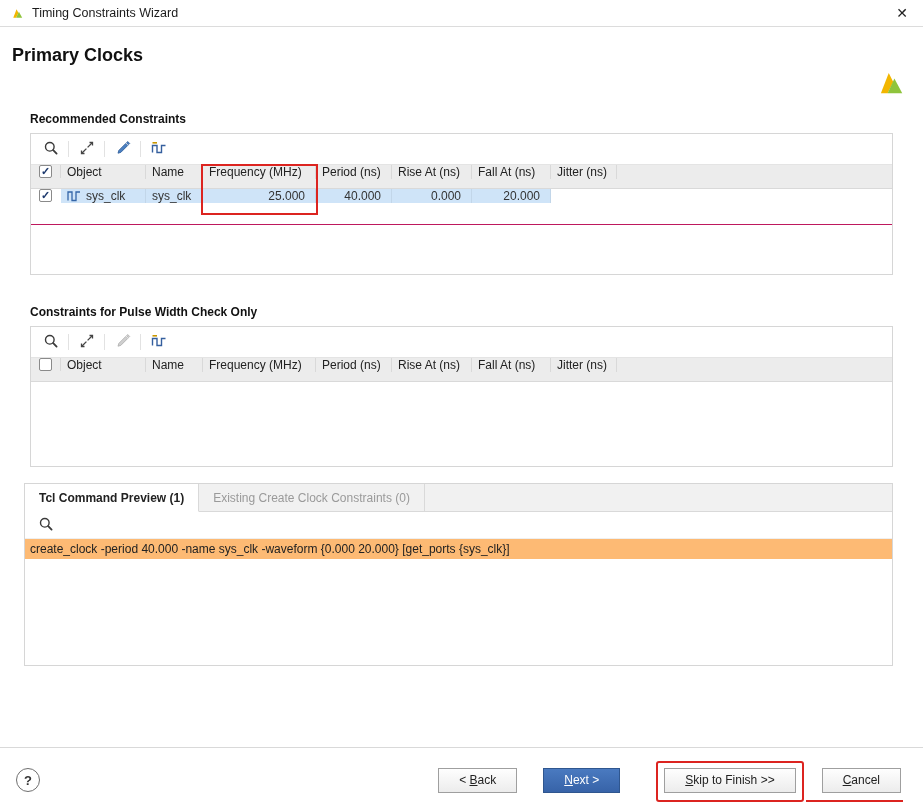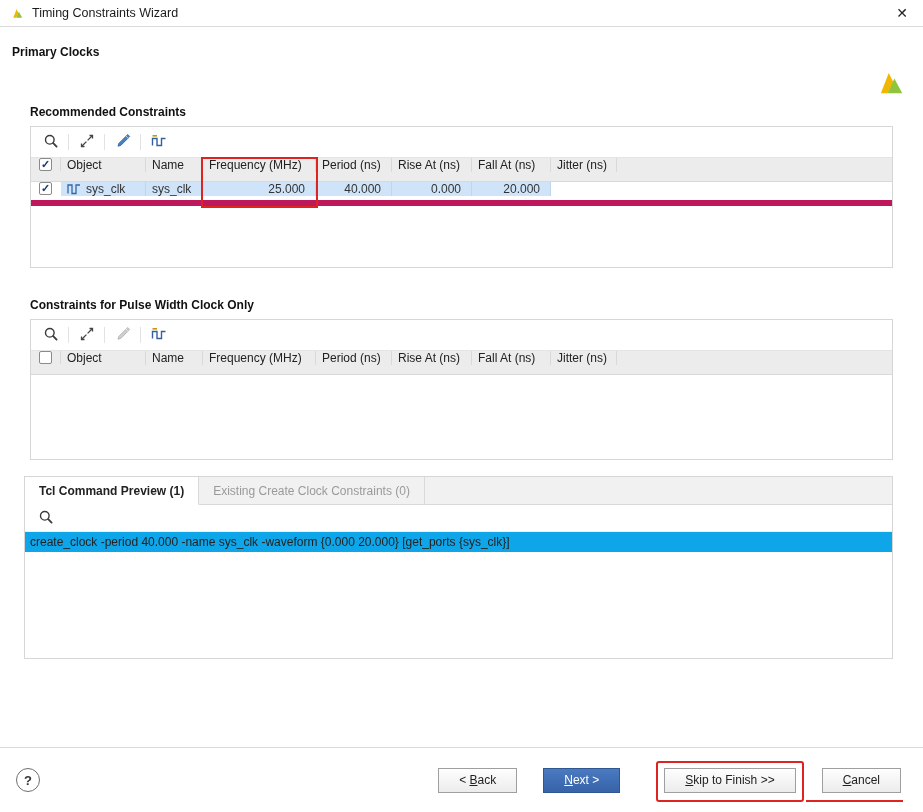--- a/index.html
+++ b/index.html
@@ -8,21 +8,21 @@
   body{position:relative;background:#fff;font-family:"Liberation Sans",sans-serif;font-size:12px;color:#333;overflow:hidden}
 
   
   .titlebar{height:27px;display:flex;align-items:center;padding:0 10px;border-bottom:1px solid #dcdcdc;background:#fff}
   .logo-sm{width:15px;height:15px;margin-right:7px;flex:0 0 auto}
   .titlebar .title{font-size:12.5px;color:#1a1a1a}
   .close-btn{margin-left:auto;background:none;border:none;font-size:14px;color:#222;cursor:pointer;padding:1px 5px;font-family:inherit}
 
   
   .header{padding:18px 12px 0 12px;position:relative}
-  .header h1{font-size:12px;font-weight:bold;color:#111;margin-bottom:28px}
+  .header h1{font-size:18px;font-weight:bold;color:#111;margin-bottom:28px}
   .desc{font-size:12px;line-height:1.5;color:#333;max-width:848px}
   .link{color:#1668c6;cursor:pointer;text-decoration:none}
   .logo-big{position:absolute;right:14px;top:38px;width:36px;height:36px}
 
   
   .section-label{font-weight:bold;color:#111;margin:0 16px 7px 30px}
   .section-label.first{margin-top:46px}
   .section-label.second{margin-top:30px}
 
   
@@ -32,21 +32,21 @@
   .tbl-toolbar{height:31px;display:flex;align-items:center;padding-left:6px;border-bottom:1px solid #e4e4e4}
   .tool-btn{width:27px;height:24px;background:none;border:none;display:flex;align-items:center;justify-content:center;cursor:pointer}
   .tool-sep{width:1px;height:16px;background:#e2e2e2;margin:0 4px}
   .tool-btn.disabled path, .tool-btn.disabled line{stroke:#b3b3b3 !important;fill:none}
   .tool-btn.disabled .pfill{fill:#cfcfcf !important;stroke:#adadad !important}
 
   .row{display:flex;align-items:flex-start}
   .hdr{height:24px;background:#ececec;border-bottom:1px solid #d9d9d9}
   .hdr .c{border-right:1px solid #d9d9d9;display:flex;align-items:center;padding:0 6px;color:#222;white-space:nowrap;overflow:hidden}
   .hdr .c-fill{border-right:none}
-  .drow{height:24px;border-bottom:6px solid #be185d;cursor:default}
+  .drow{height:36px;border-bottom:1px solid #be185d;cursor:default}
   .drow .c{display:flex;align-items:center;padding:0 6px;border-right:1px solid rgba(0,0,0,0.06);white-space:nowrap;overflow:hidden}
   .drow.selected .c{background:#cfe4f8}
   .drow .c-check,.drow .c-fill{background:#fff !important;border-right-color:transparent}
   .c-check{width:30px;justify-content:center}
   .c-obj{width:85px}
   .c-name{width:57px}
   .c-freq{width:113px}
   .c-period{width:76px}
   .c-rise{width:80px}
   .c-fall{width:79px}
@@ -60,21 +60,21 @@
   .obj-icon{display:inline-flex;margin-right:5px}
 
   .freq-annotation{position:absolute;left:170px;top:30px;width:117px;height:51px;border:2px solid #dc2420;pointer-events:none;z-index:4}
 
   
   .preview-panel{margin:16px 30px 0 24px;border:1px solid #d6d6d6;height:183px;display:flex;flex-direction:column;background:#fff}
   .tabbar{display:flex;background:#f1f1f1;border-bottom:1px solid #d9d9d9;height:28px}
   .tab{padding:0 14px;display:flex;align-items:center;color:#9a9a9a;border-right:1px solid #d9d9d9;cursor:pointer;white-space:nowrap}
   .tab.active{background:#fff;color:#222;font-weight:bold;border-bottom:1px solid #fff;margin-bottom:-1px}
   .preview-toolbar{height:27px;display:flex;align-items:center;padding-left:7px;border-bottom:1px solid #efefef}
-  .command-row{height:20px;background:#0ea5e9;display:flex;align-items:center;padding-left:5px;color:#222;white-space:nowrap;cursor:default}
+  .command-row{height:20px;background:#fdba74;display:flex;align-items:center;padding-left:5px;color:#222;white-space:nowrap;cursor:default}
   .preview-empty{flex:1}
 
   
   .footer{position:absolute;left:0;right:0;bottom:0;height:65px;border-top:1px solid #d9d9d9;display:flex;align-items:center;padding:0 22px 0 16px;background:#fff}
   .help-btn{width:24px;height:24px;border-radius:50%;border:1.5px solid #6f6f6f;background:#fff;font-weight:bold;font-size:13px;color:#333;cursor:pointer;font-family:inherit}
   .btn{height:25px;padding:0 20px;border:1px solid #9f9f9f;background:linear-gradient(#fefefe,#ececec);font-size:12px;color:#222;cursor:pointer;font-family:inherit;white-space:nowrap}
   .btn.primary{background:linear-gradient(#4a7ac0,#3763a8);border-color:#2f568f;color:#fff}
   .btn-back{margin-left:auto}
   .btn-next{margin-left:26px}
   .skip-wrap{position:relative;margin-left:44px;display:inline-block}
@@ -174,21 +174,21 @@
     <div class="c c-rise num">0.000</div>
     <div class="c c-fall num">20.000</div>
     <div class="c c-jitter num"></div>
     <div class="c c-fill"></div>
   </div>
 
   <div class="tbl-empty"></div>
   <div class="freq-annotation"></div>
 </div>
 
-<div class="section-label second">Constraints for Pulse Width Clock Only</div>
+<div class="section-label second">Constraints for Pulse Width Check Only</div>
 
 <div class="tbl t2">
   <div class="tbl-toolbar">
     <button class="tool-btn">
         <span><svg width="16" height="16" viewBox="0 0 16 16">
             <circle cx="6.8" cy="6.8" r="4.3" fill="none" stroke="#3a3a3a" stroke-width="1.4"></circle>
             <line x1="10.2" y1="10.2" x2="13.6" y2="13.6" stroke="#3a3a3a" stroke-width="1.8" stroke-linecap="round"></line>
           </svg></span>
       </button>
     <div class="tool-sep"></div>

